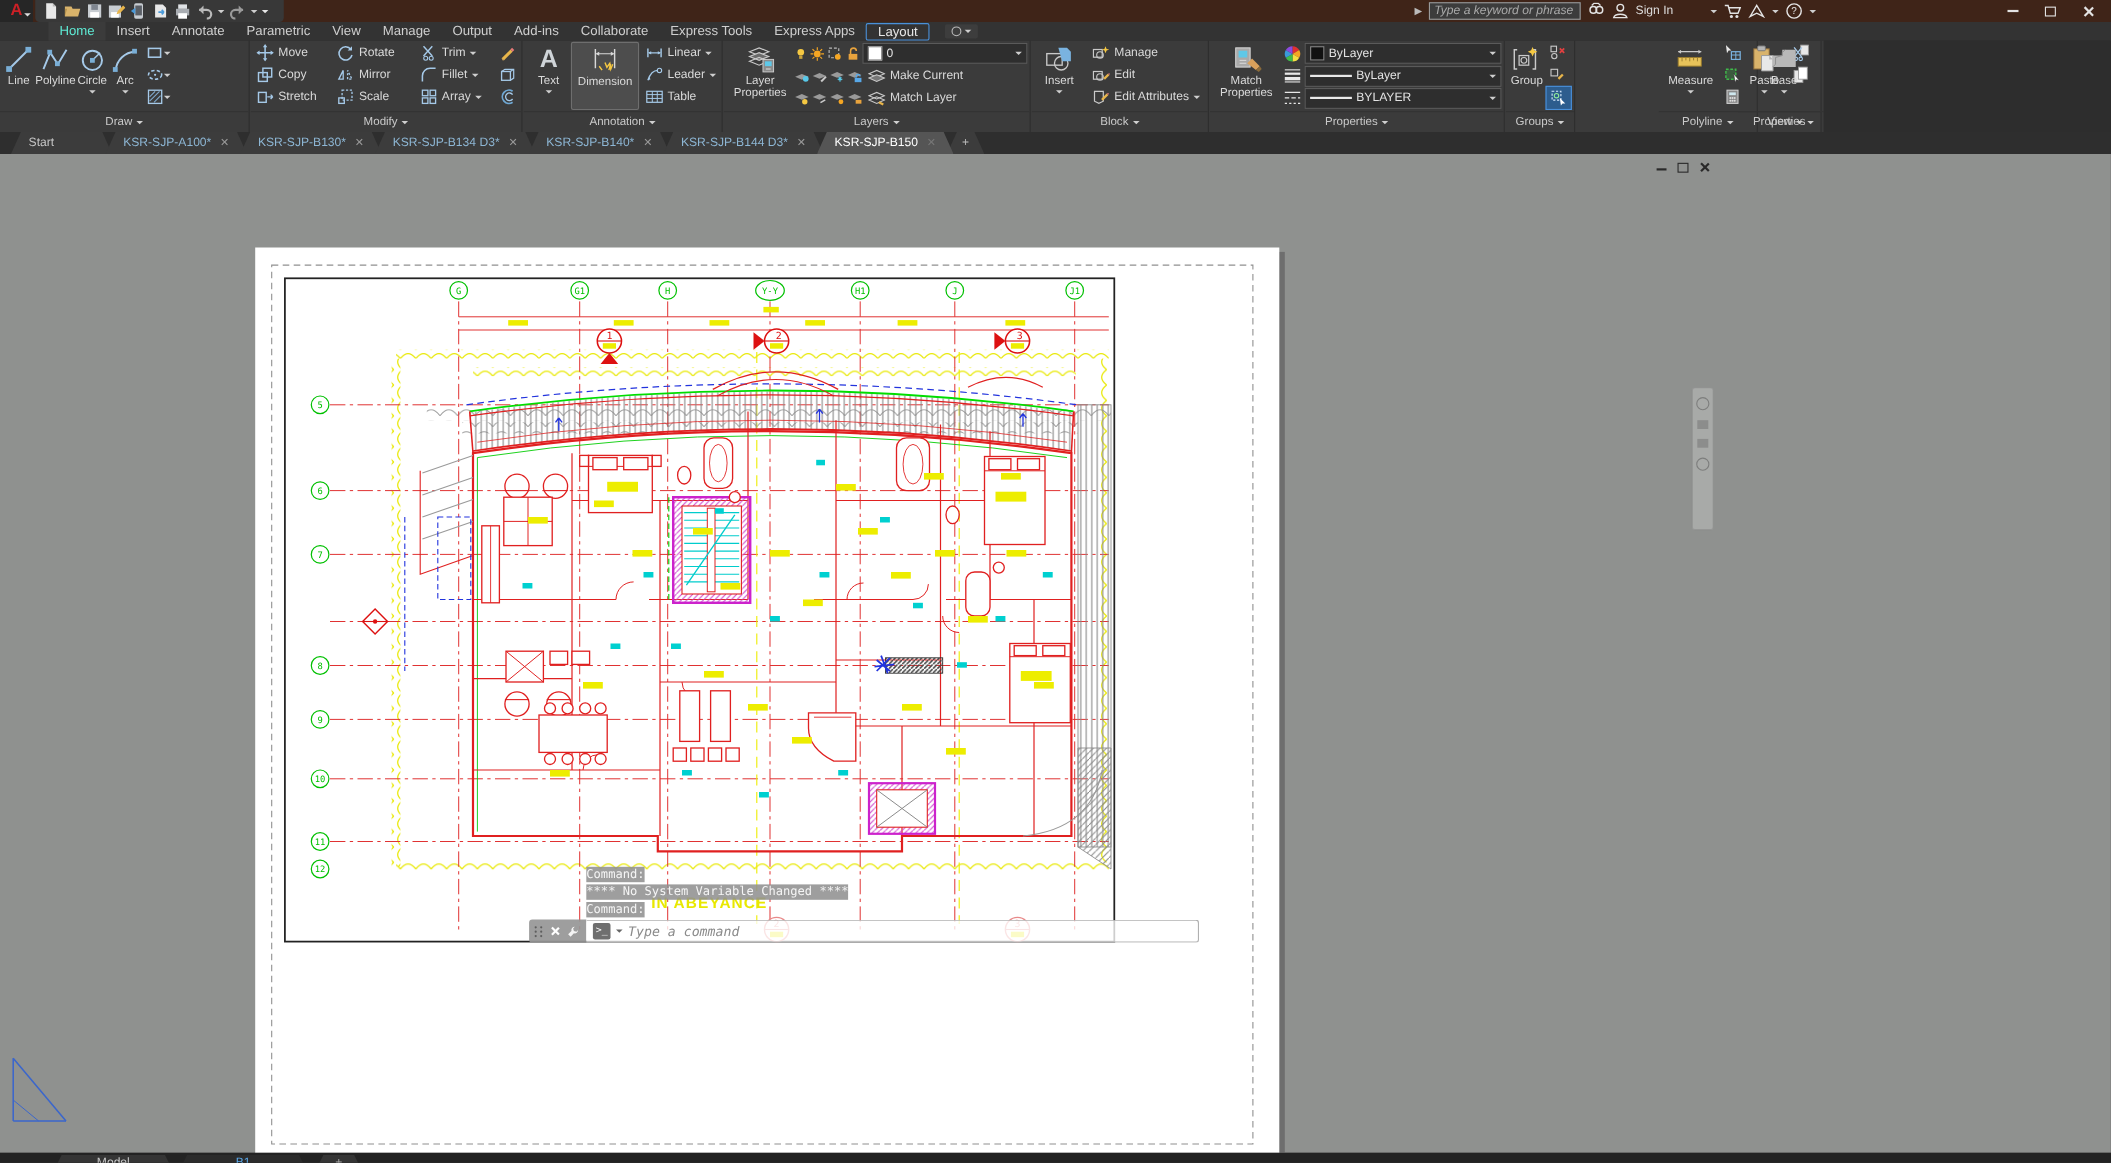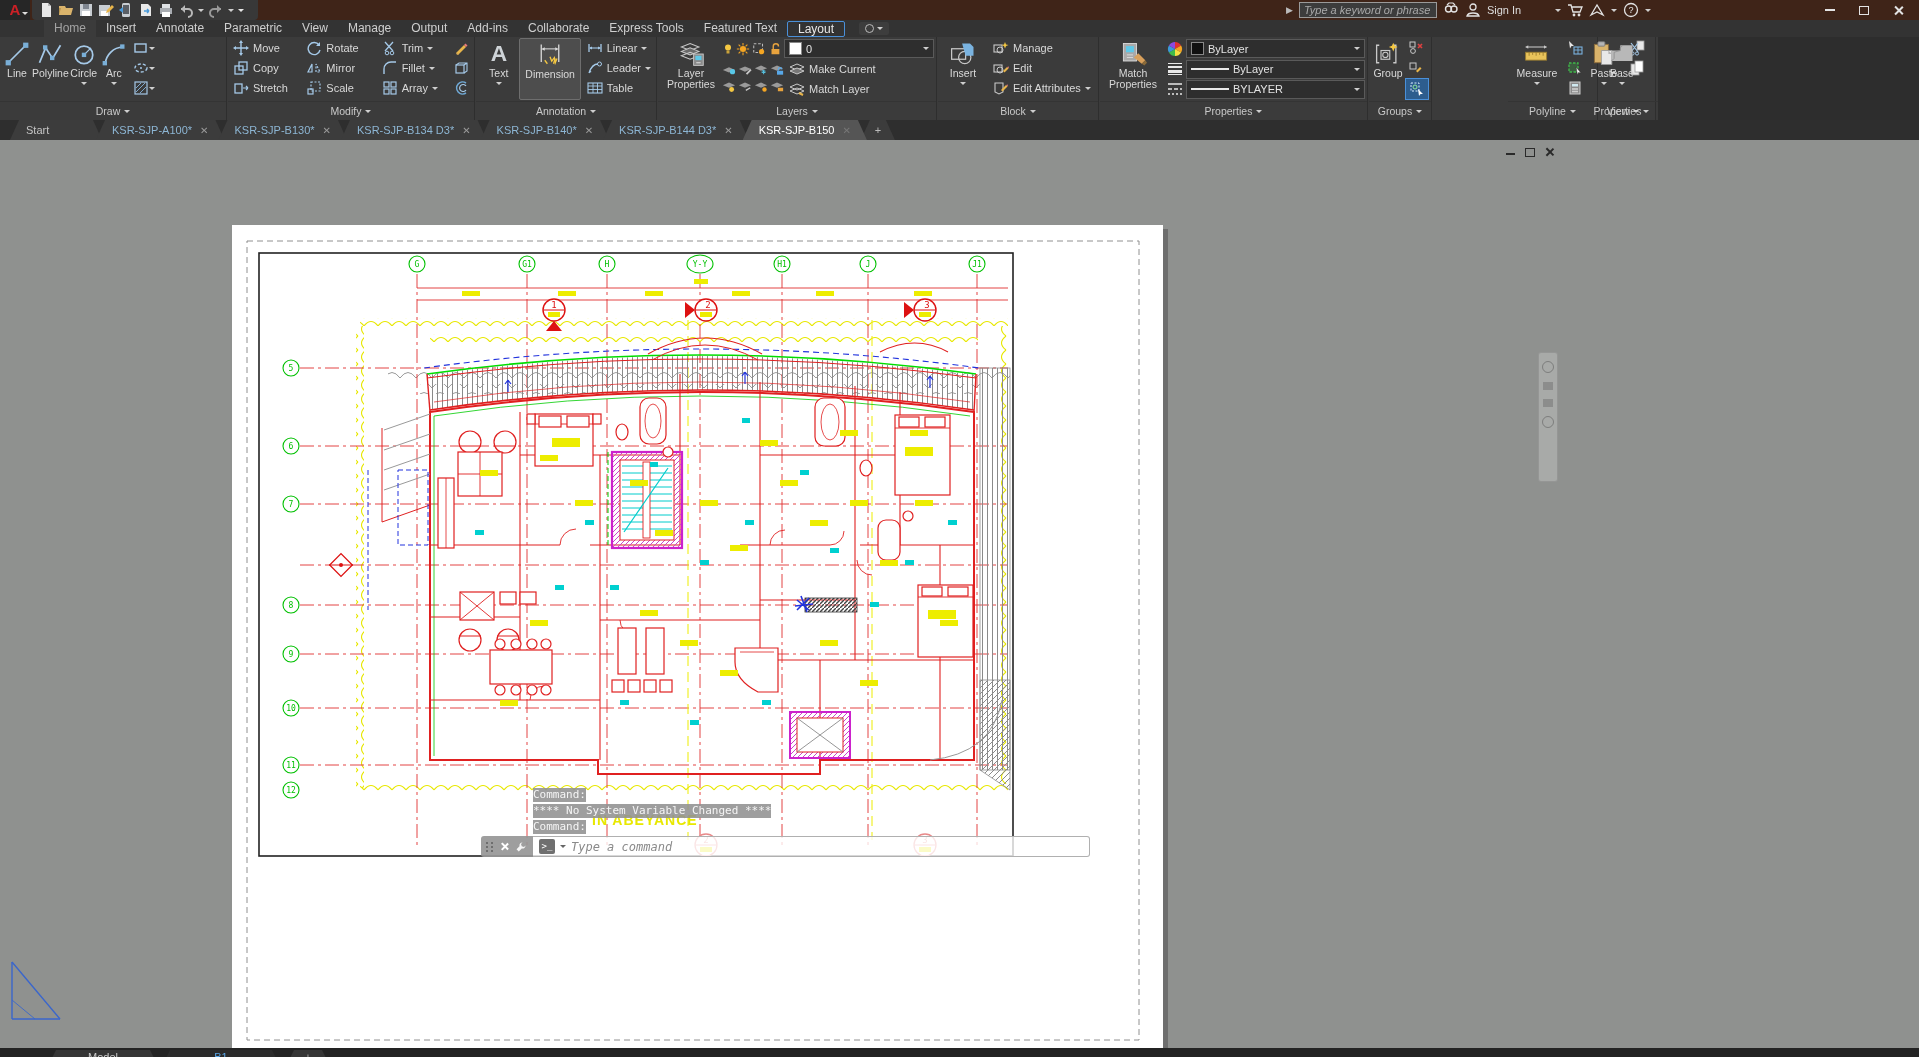--- a/index.html
+++ b/index.html
@@ -22,21 +22,21 @@
   #winbtns{position:absolute;right:4px;top:0;height:20px;display:flex}
   .wbtn{width:34px;height:20px;display:flex;align-items:center;justify-content:center}
   .wmin{width:10px;height:2px;background:#e3e3e3}
   .wres{width:8px;height:7px;border:1.5px solid #e3e3e3}
   .wcls{position:relative;width:11px;height:11px}
   .wcls:before,.wcls:after{content:"";position:absolute;left:5px;top:0;width:1.6px;height:11px;background:#e3e3e3}
   .wcls:before{transform:rotate(45deg)}.wcls:after{transform:rotate(-45deg)}
   
   #ribbontabs{position:absolute;left:0;top:20px;width:1919px;height:17px;background:#333333;display:flex;padding-left:44px}
   .rtab{padding:0 10px;font-size:12px;color:#cfcfcf;line-height:17px;cursor:default;white-space:nowrap}
-  .rtab.active{background:#3b3b3b;color:#a3a3a3}
+  .rtab.active{background:#3b3b3b;color:#5eead4}
   .rtab.selected{border:1px solid #4a90d9;border-radius:2px;line-height:14px;margin-top:1px;height:14px;color:#e8e8e8}
   #wsbtn{margin-left:14px;margin-top:2px;width:30px;height:13px;background:#3d3d3d;border-radius:2px;
     display:flex;align-items:center;justify-content:center;gap:3px}
   #wsbtn b{width:7px;height:7px;border:1.5px solid #bbb;border-radius:50%}
   
   #ribbonbody{position:absolute;left:0;top:37px;width:1658px;height:83px;background:#3b3b3b}
   #ribbonvoid{position:absolute;left:1658px;top:37px;width:261px;height:83px;background:#2d2d2d}
   .panel{position:absolute;top:0;height:83px;border-right:1px solid #2e2e2e;box-sizing:border-box}
   .pcontent{position:absolute;left:0;top:0;right:0;height:64px;display:flex;padding:1px 2px;box-sizing:border-box}
   .plabel{position:absolute;left:0;bottom:0;right:0;height:18px;border-top:1px solid #343434;
@@ -197,21 +197,21 @@
   <div class="rtab active">Home</div>
   <div class="rtab">Insert</div>
   <div class="rtab">Annotate</div>
   <div class="rtab">Parametric</div>
   <div class="rtab">View</div>
   <div class="rtab">Manage</div>
   <div class="rtab">Output</div>
   <div class="rtab">Add-ins</div>
   <div class="rtab">Collaborate</div>
   <div class="rtab">Express Tools</div>
-  <div class="rtab">Featured Text</div>
+  <div class="rtab">Express Apps</div>
   <div class="rtab selected">Layout</div>
   <div id="wsbtn">
       <b></b>
       <span class="dd"></span>
     </div>
 </div>
 
 <div id="ribbonbody">
 
   <div class="panel" style="left:228px;width:247px">
@@ -493,21 +493,21 @@
               <path d="M9.5 10V8.5a2 2 0 0 1 4 0" stroke="#58a8e8" stroke-width="1.3" fill="none"></path>
             </svg>
           <div class="smbtn" style="flex:1">
             <svg viewBox="0 0 16 16">
                 <path d="M1 6l7-3 7 3-7 3z" stroke="#c9c9c9" stroke-width="1" fill="none"></path>
                 <path d="M1 10l7-3 7 3-7 3z" stroke="#c9c9c9" stroke-width="1" fill="#777"></path>
               </svg>
             <span>Make Current</span>
           </div>
         </div>
-        <div style="display:flex;height:20px;gap:2px">
+        <div style="display:flex;align-items:center;height:20px;gap:2px">
           <svg width="14" height="14" viewBox="0 0 16 16">
               <path d="M1 7l7-3 7 3-7 3z" fill="#9a9a9a"></path>
               <circle cx="11" cy="12" r="2.8" fill="#f5c842"></circle>
             </svg>
           <svg width="14" height="14" viewBox="0 0 16 16">
               <path d="M1 7l7-3 7 3-7 3z" fill="#9a9a9a"></path>
               <path d="M9 13l5-3" stroke="#c9c9c9" stroke-width="1.6"></path>
             </svg>
           <svg width="14" height="14" viewBox="0 0 16 16">
               <path d="M1 7l7-3 7 3-7 3z" fill="#9a9a9a"></path>

